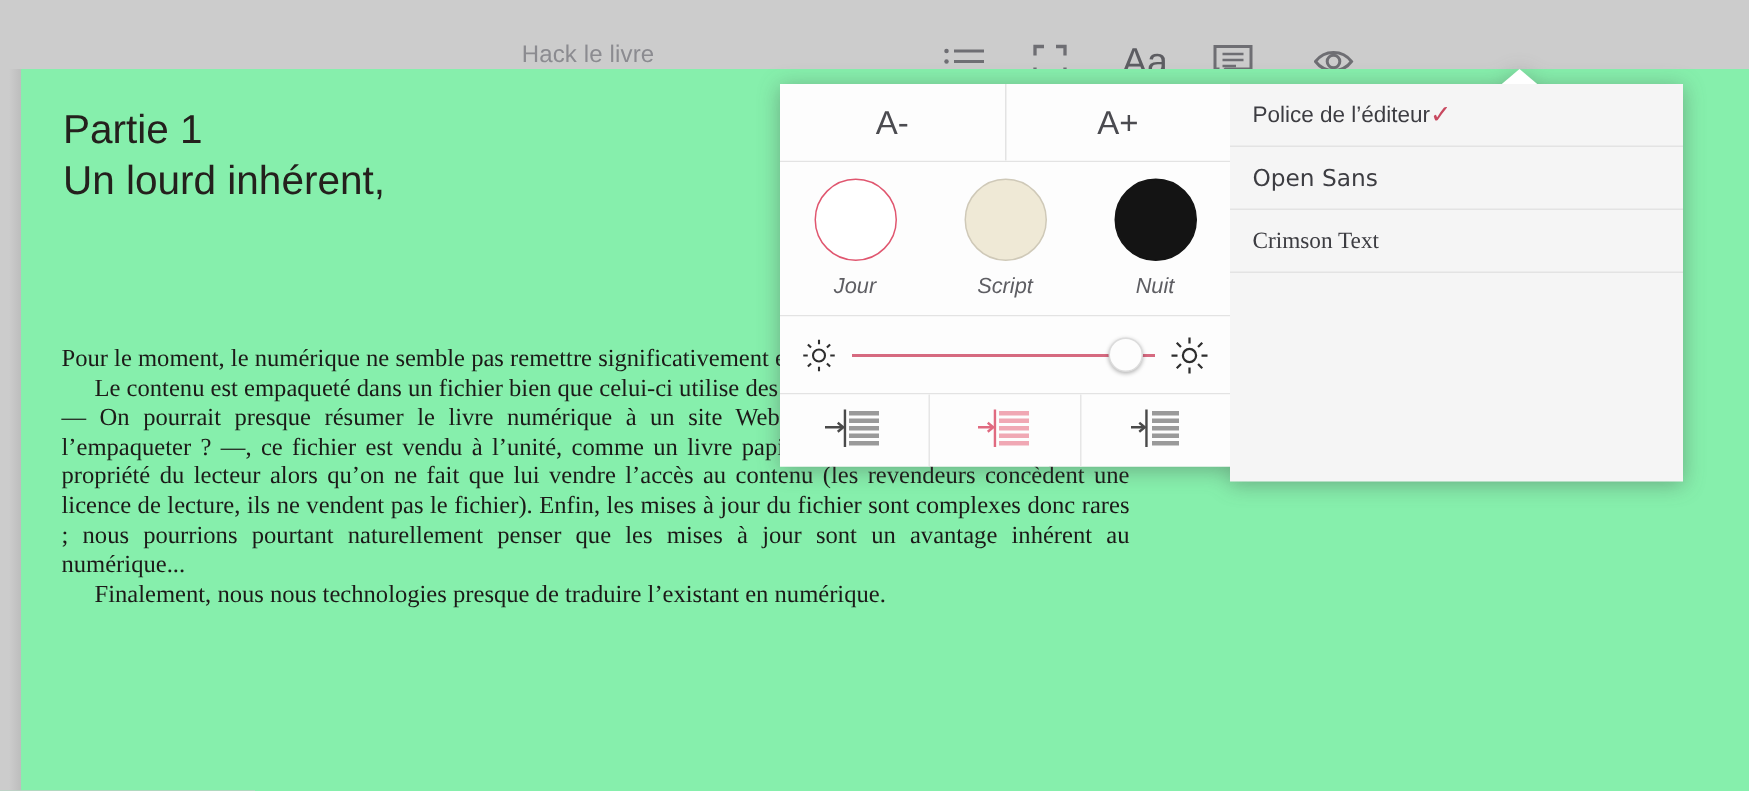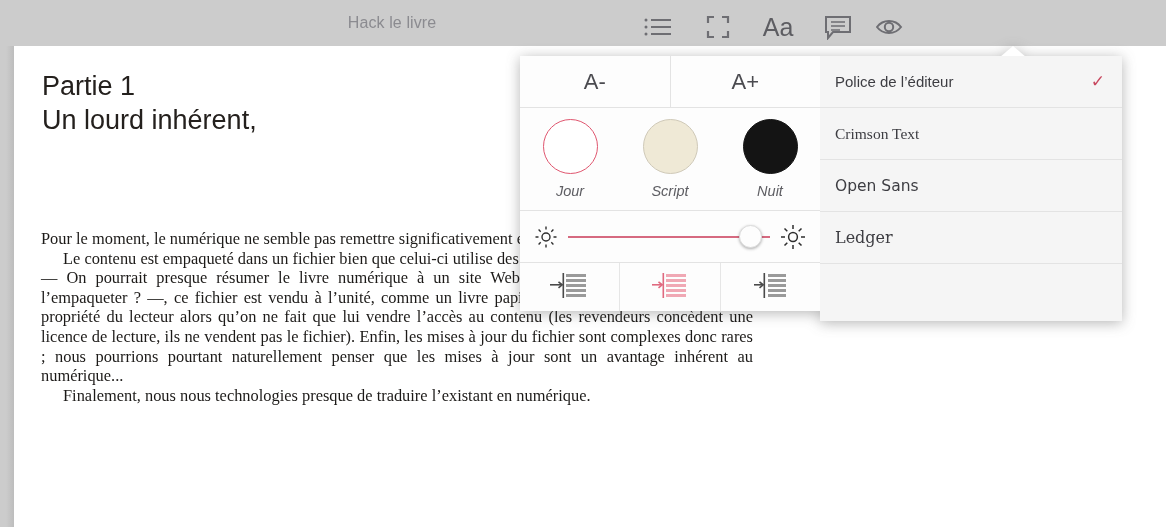--- a/index.html
+++ b/index.html
@@ -6,45 +6,45 @@
   html, body {
     width: 1166px; height: 527px;
     background: #cccccc;
     font-family: "Liberation Sans", sans-serif;
     overflow: hidden;
   }
   #app { position: relative; width: 1166px; height: 527px; background: #cccccc; }
 
   
   .toolbar {
-    position: absolute; left: 0; top: 4px; width: 934px; height: 46px;
+    position: absolute; left: 0; top: 18px; width: 934px; height: 46px;
     background: #cccccc;
   }
   .book-title {
     position: absolute; left: 0; top: 10px; width: 784px;
     text-align: center;
     font-size: 16px; color: #8b8b90; letter-spacing: .1px;
   }
   .tool-icons {
     position: absolute; right: 0; top: 0; height: 46px;
     display: flex; align-items: center; gap: 0px;
   }
   .tool-btn {
     width: 60px; height: 46px;
-    display: flex; align-items: center; justify-content: center;
+    display: flex; align-items: center; 
     color: #6e6e73; cursor: pointer;
   }
   .tool-btn svg { display: block; }
   .tool-btn.aa { font-size: 25px; color: #5d5d62; font-weight: 400; line-height: 1; }
   .tool-btn.eye-btn { width: 66px; justify-content: flex-start; padding-left: 8px; }
 
   
   .page {
     position: absolute; left: 14px; top: 46px; right: 0; bottom: 0;
-    background: #ffffff;
+    background: #86efac;
   }
   .page::before {
     content: ""; position: absolute; left: -8px; top: 0; width: 8px; height: 100%;
     background: linear-gradient(to right, rgba(255,255,255,0) 0%, rgba(150,150,150,.28) 100%);
   }
   .chapter-head {
     position: absolute; left: 28px; top: 23px;
     font-size: 27px; line-height: 34px; color: #24201d; font-weight: 400;
   }
   .chapter-head div { white-space: nowrap; }
@@ -120,21 +120,21 @@
 
   
   .align-row { height: 48px; display: flex; background: #fdfdfd; }
   .align-btn {
     flex: 1; display: flex; align-items: center; justify-content: center; cursor: pointer;
   }
   .align-btn + .align-btn { border-left: 1px solid #e6e6e6; }
 
   
   .font-item {
-    height: 52px; display: flex; align-items: center; justify-content: space-between;
+    height: 42px; display: flex; align-items: center; 
     padding: 0 17px 0 15px; border-bottom: 1px solid #e3e3e3;
     font-size: 15px; color: #3d3d42; cursor: pointer;
   }
   .font-item.f-publisher { font-family: "Liberation Sans", sans-serif; }
   .font-item.f-opensans  { font-family: "DejaVu Sans", sans-serif; font-size: 15.5px; }
   .font-item.f-crimson   { font-family: "Liberation Serif", serif; font-size: 15.5px; }
   .font-item.f-ledger    { font-family: "DejaVu Serif", serif; font-size: 16px; }
   .font-item.f-script    { font-family: "DejaVu Serif", serif; font-size: 14px; font-style: italic; }
   .check { color: #c8485f; font-size: 17px; line-height: 1; }
 </style>
@@ -317,26 +317,23 @@
         </div>
       </div>
 
     </div>
 
     <div class="pop-right">
       <div class="font-item f-publisher">
         <span>Police de l’éditeur</span>
         <span class="check">✓</span>
       </div>
+      <div class="font-item f-opensans">
+        <span>Open Sans</span>
+      </div>
       <div class="font-item f-crimson">
         <span>Crimson Text</span>
       </div>
-      <div class="font-item f-opensans">
-        <span>Open Sans</span>
-      </div>
-      <div class="font-item f-ledger">
-        <span>Ledger</span>
-      </div>
     </div>
 
   </div>
 
 </div>
 
 </body></html>

